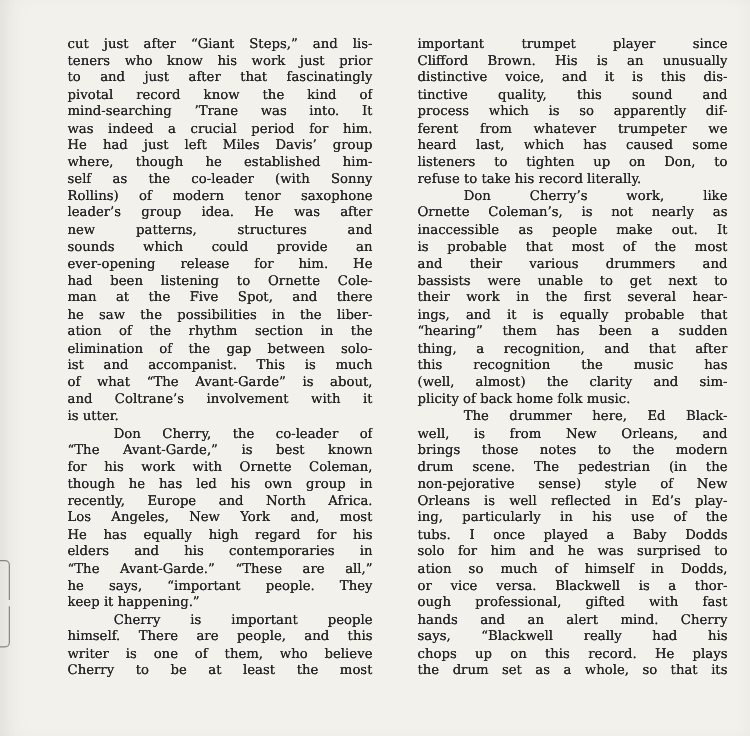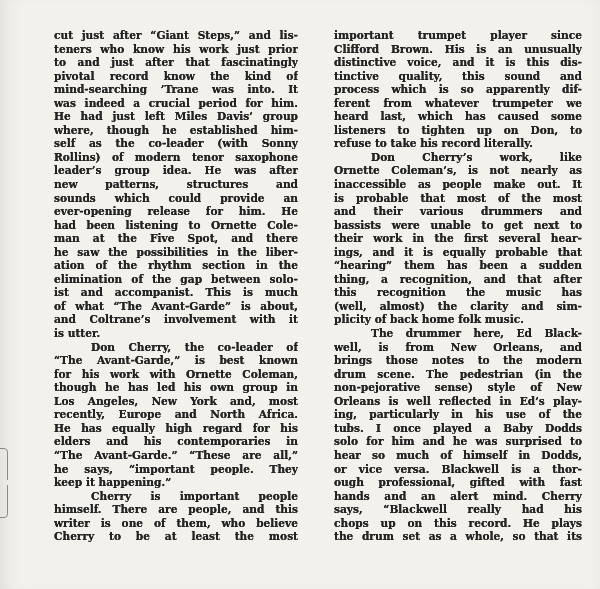--- a/index.html
+++ b/index.html
@@ -10,21 +10,20 @@
   body{
     width:600px;height:589px;
     background:var(--bg);
     overflow:hidden;
     position:relative;
     font-family:"DejaVu Serif","Liberation Serif",serif;
   }
   .page{
     position:absolute;inset:0;
     background:var(--bg);
-    font-weight:bold;
   }
   .scan-shade{
     position:absolute;inset:0;pointer-events:none;
     box-shadow:inset 14px 0 22px -16px rgba(60,60,55,.18), inset -10px 0 18px -14px rgba(60,60,55,.07);
   }
   .col{
     position:absolute;
     top:29px;
     color:var(--ink);
     font-size:10.6px;
@@ -86,22 +85,22 @@
       <div class="line">ation of the rhythm section in the</div>
       <div class="line">elimination of the gap between solo-</div>
       <div class="line">ist and accompanist. This is much</div>
       <div class="line">of what “The Avant-Garde” is about,</div>
       <div class="line">and Coltrane’s involvement with it</div>
       <div class="line end">is utter.</div>
       <div class="line indent">Don Cherry, the co-leader of</div>
       <div class="line">“The Avant-Garde,” is best known</div>
       <div class="line">for his work with Ornette Coleman,</div>
       <div class="line">though he has led his own group in</div>
+      <div class="line">recently, Europe and North Africa.</div>
       <div class="line">Los Angeles, New York and, most</div>
-      <div class="line">recently, Europe and North Africa.</div>
       <div class="line">He has equally high regard for his</div>
       <div class="line">elders and his contemporaries in</div>
       <div class="line">“The Avant-Garde.” “These are all,”</div>
       <div class="line">he says, “important people. They</div>
       <div class="line end">keep it happening.”</div>
       <div class="line indent">Cherry is important people</div>
       <div class="line">himself. There are people, and this</div>
       <div class="line">writer is one of them, who believe</div>
       <div class="line">Cherry to be at least the most</div>
     </div>
@@ -130,21 +129,21 @@
       <div class="line end">plicity of back home folk music.</div>
       <div class="line indent">The drummer here, Ed Black-</div>
       <div class="line">well, is from New Orleans, and</div>
       <div class="line">brings those notes to the modern</div>
       <div class="line">drum scene. The pedestrian (in the</div>
       <div class="line">non-pejorative sense) style of New</div>
       <div class="line">Orleans is well reflected in Ed’s play-</div>
       <div class="line">ing, particularly in his use of the</div>
       <div class="line">tubs. I once played a Baby Dodds</div>
       <div class="line">solo for him and he was surprised to</div>
-      <div class="line">hear so much of himself in Dodds,</div>
+      <div class="line">ation so much of himself in Dodds,</div>
       <div class="line">or vice versa. Blackwell is a thor-</div>
       <div class="line">ough professional, gifted with fast</div>
       <div class="line">hands and an alert mind. Cherry</div>
       <div class="line">says, “Blackwell really had his</div>
       <div class="line">chops up on this record. He plays</div>
       <div class="line">the drum set as a whole, so that its</div>
     </div>
   <div class="scan-shade"></div>
 </div>
 

